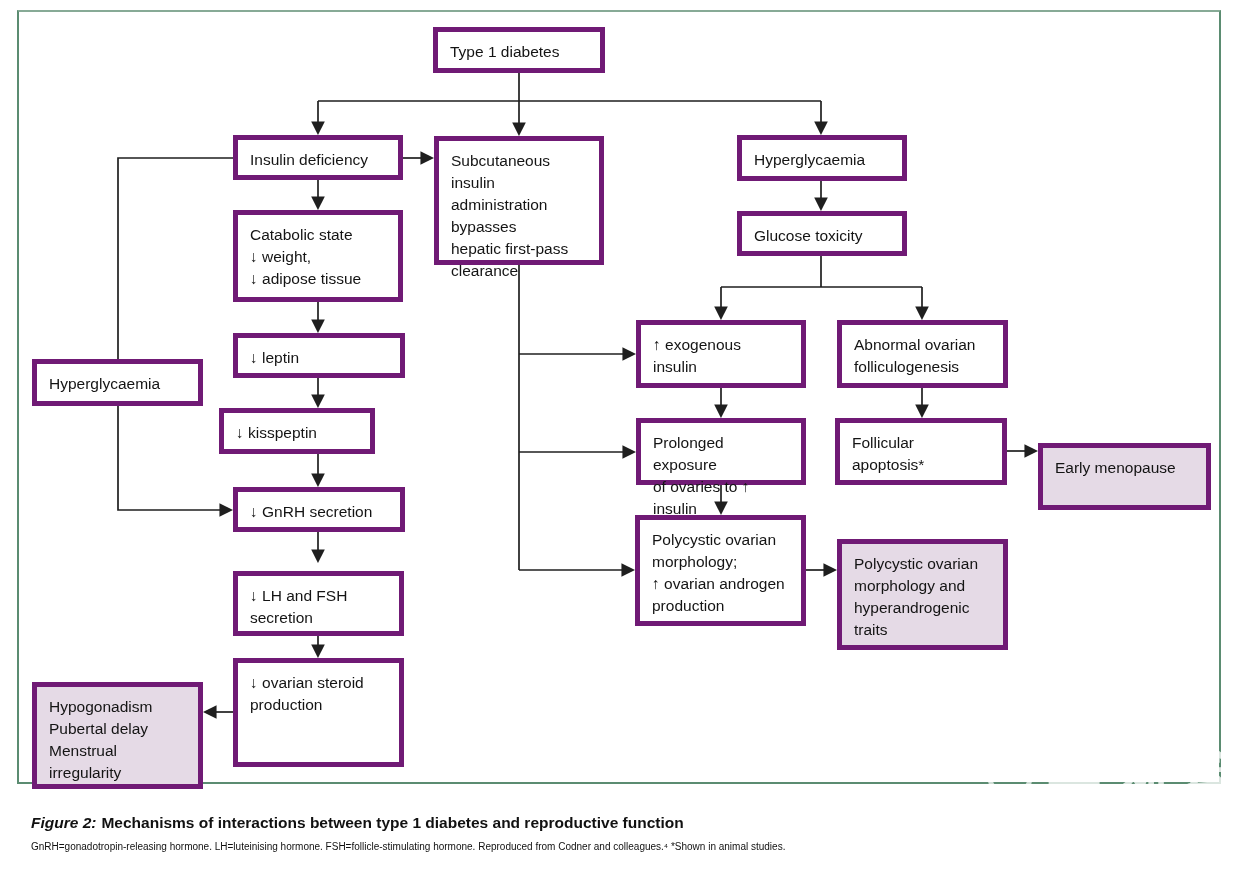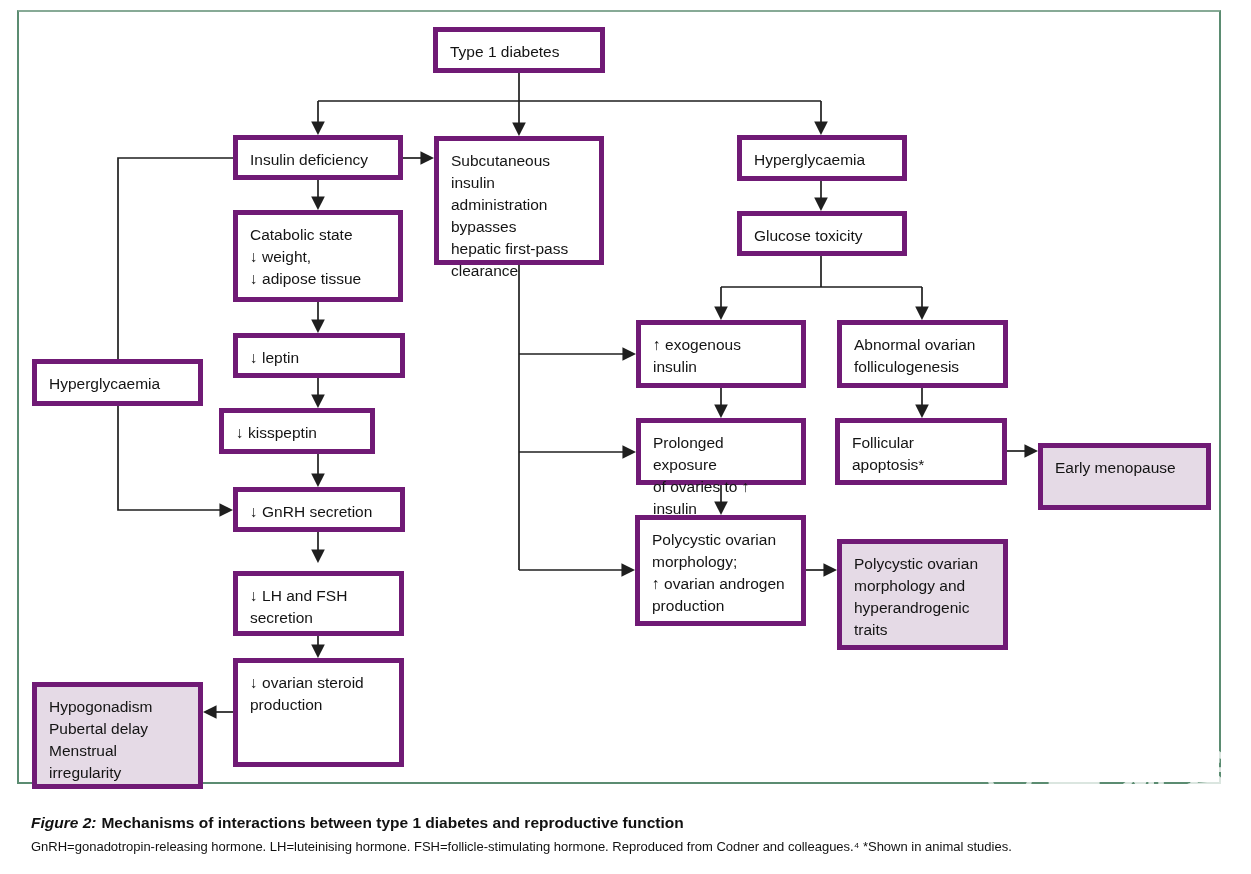--- a/index.html
+++ b/index.html
@@ -36,21 +36,21 @@
   #b-prol  {left:636px;top:418px;width:170px;height:67px;}
   #b-foll  {left:835px;top:418px;width:172px;height:67px;}
   #b-early {left:1038px;top:419px;width:173px;height:67px;}
   #b-poly1 {left:635px;top:515px;width:171px;height:111px;}
   #b-poly2 {left:837px;top:515px;width:171px;height:111px;}
 
   
   .caption{position:absolute;left:31px;top:796px;width:1206px;margin-top:16px;}
   .cap-title{margin:0;font-weight:bold;font-size:15.5px;line-height:22px;}
   .figlabel{font-style:italic;margin-right:5px;}
-  .cap-body{margin:2px 0 0 0;font-size:13px;line-height:22px;}
+  .cap-body{margin:2px 0 0 0;font-size:10px;line-height:22px;}
 
   
   .wm{position:absolute;left:988px;top:728px;display:flex;align-items:flex-end;z-index:5;}
   .wm-icon{width:44px;height:50px;margin-top:14px;border:5px solid rgba(255,255,255,0.72);
            border-radius:12px;box-sizing:border-box;display:flex;align-items:center;justify-content:center;}
   .wm-icon svg{width:26px;height:30px;}
   .wm-text{margin-left:14px;font-size:55px;line-height:60px;font-weight:bold;
            letter-spacing:12px;color:rgba(255,255,255,0.78);
            font-family:"DejaVu Sans",sans-serif;}
   .wm-sub{position:absolute;left:78px;top:70px;display:flex;gap:2px;}

